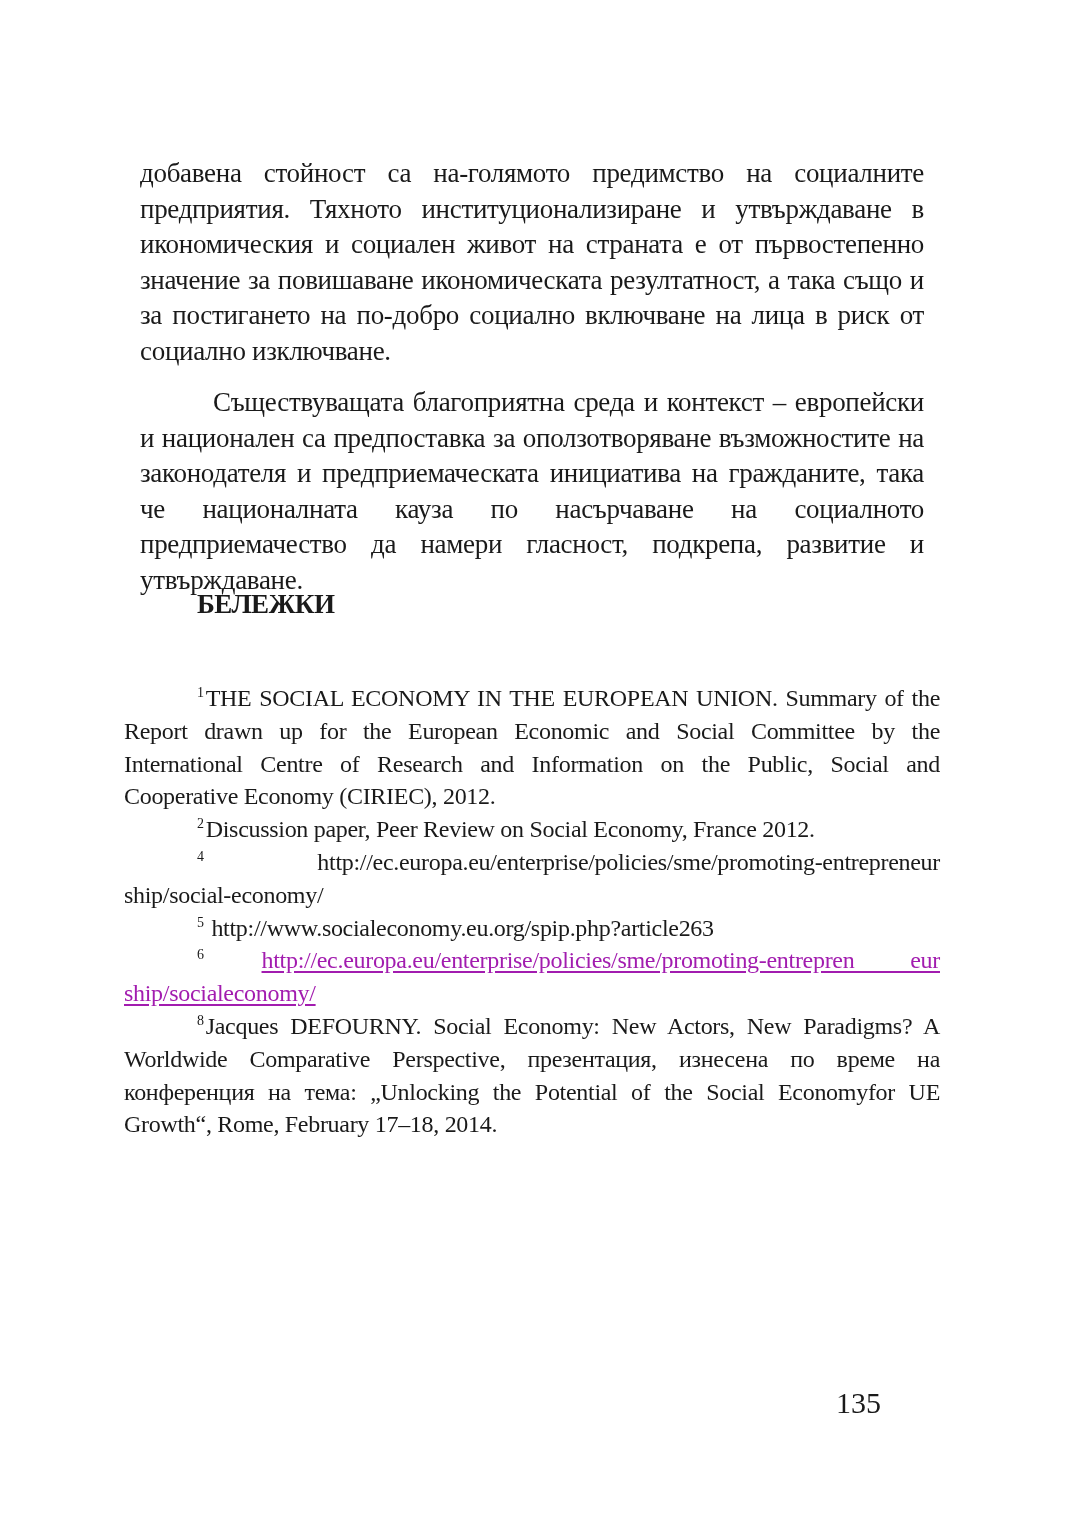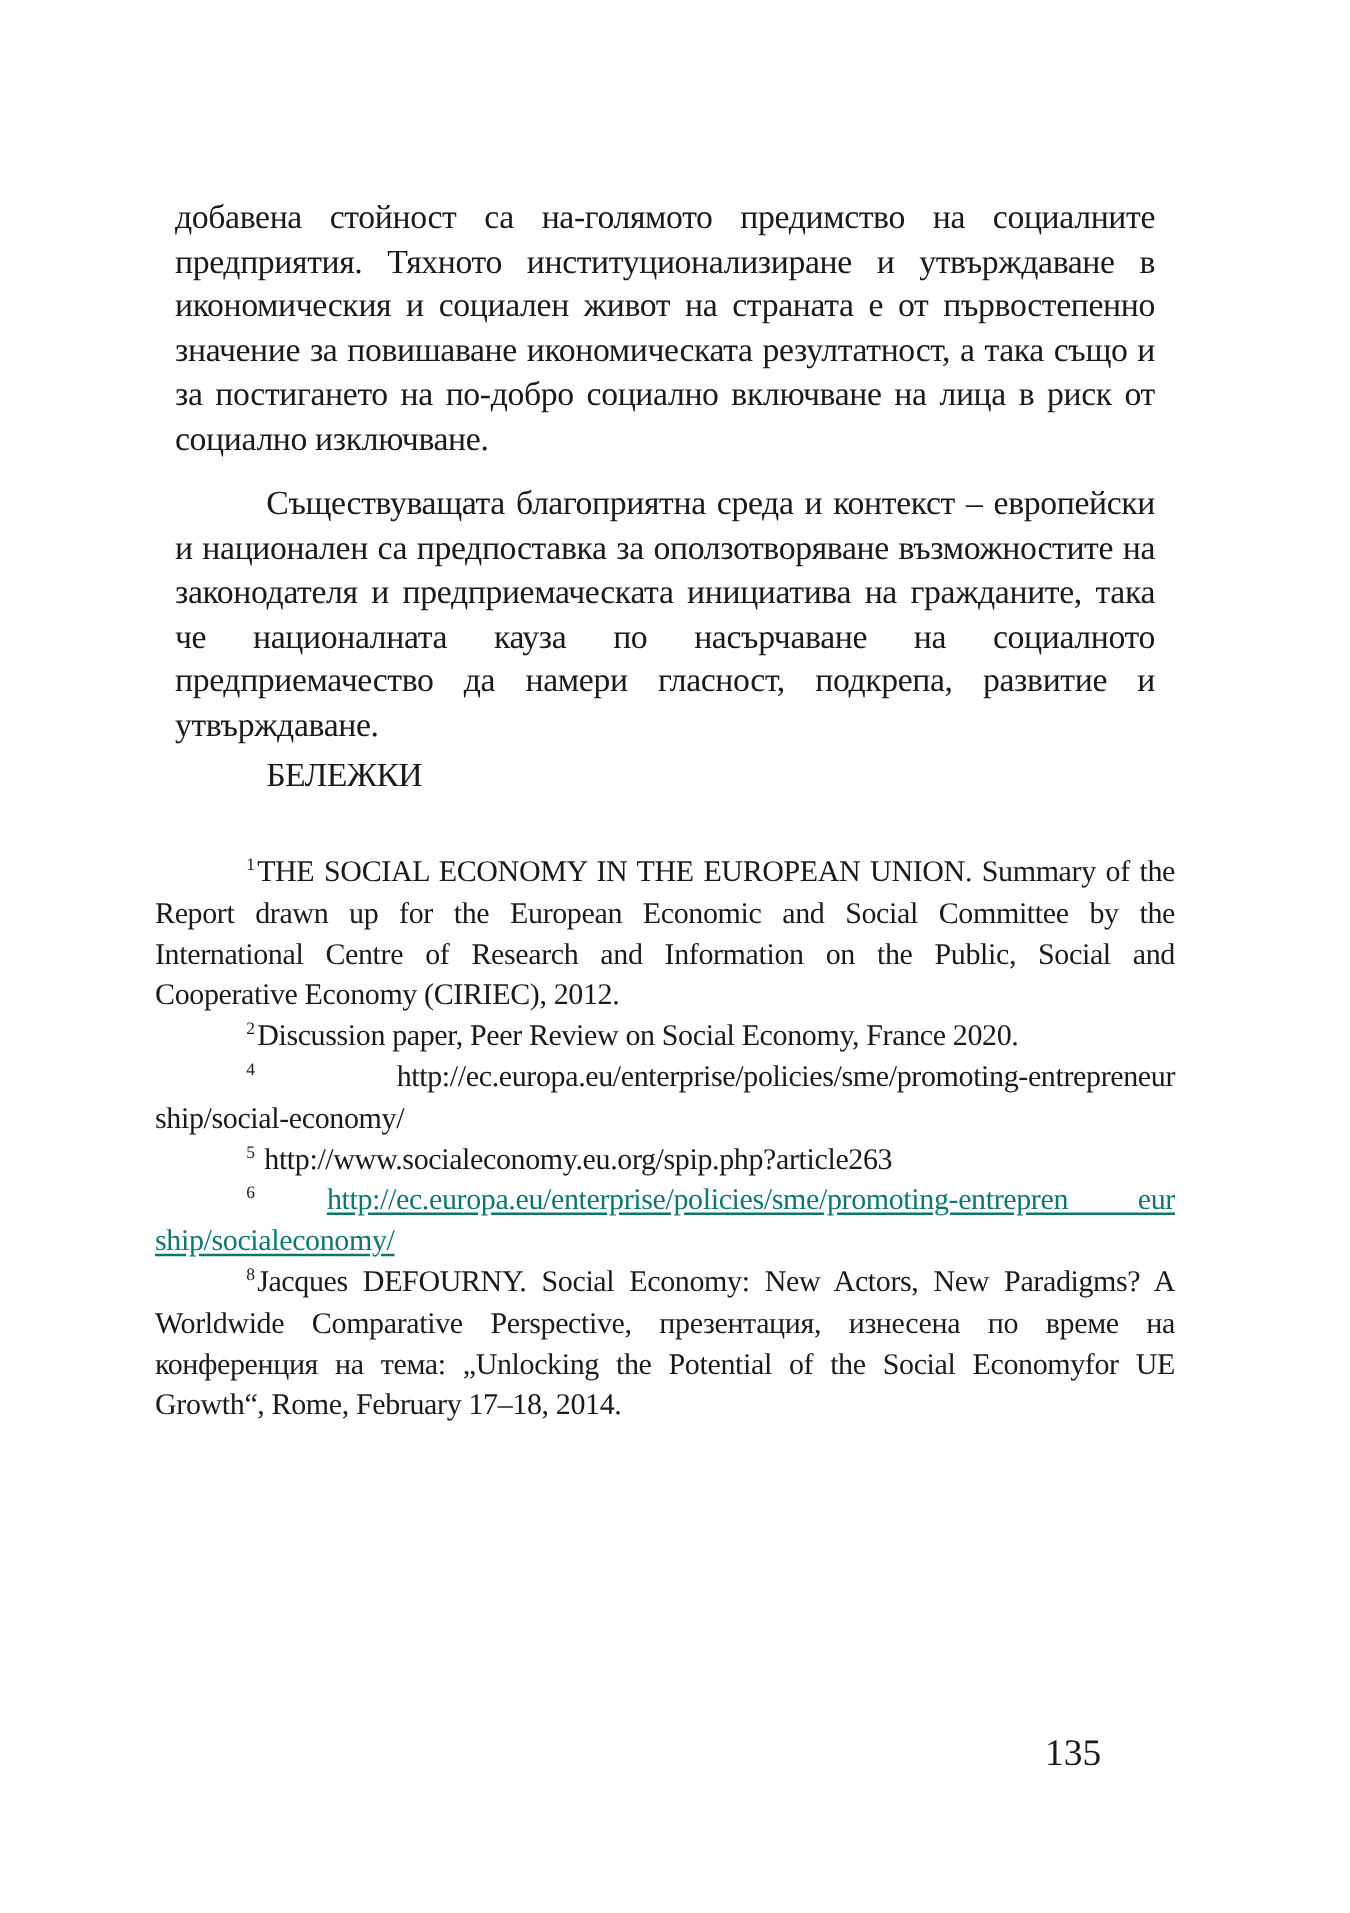--- a/index.html
+++ b/index.html
@@ -32,23 +32,23 @@
     margin: 16px;
   }
   .indent {
     text-indent: 73px;
   }
   .heading {
     position: absolute;
     left: 73px;
     top: 449px;
     font-size: 27px;
-    font-weight: normal;
+    font-weight: bold;
     letter-spacing: -0.5px;
-    margin: 16px;
+    margin: 0;
   }
   .notes {
     position: absolute;
     left: 0;
     top: 542px;
     width: 816px;
     font-size: 24px;
     line-height: 32.8px;
     text-align: justify;
     letter-spacing: -0.3px;
@@ -57,21 +57,21 @@
     margin: 0;
     text-indent: 73px;
   }
   .note sup {
     font-size: 14px;
     vertical-align: 9px;
     line-height: 0;
     margin-right: 2px;
   }
   .note a {
-    color: #0f766e;
+    color: #a21caf;
     text-decoration: underline;
     text-underline-offset: 3px;
   }
   .page-number {
     position: absolute;
     left: 836px;
     top: 1386px;
     font-size: 30px;
     font-family: "Liberation Serif", "DejaVu Serif", serif;
   }
@@ -82,21 +82,21 @@
 <div class="page">
   <div class="body-text">
     <p>добавена стойност са на-голямото предимство на социалните предприятия. Тяхното институционализиране и утвърждаване в икономическия и социален живот на страната е от първостепенно значение за повишаване икономическата резултатност, а така също и за постигането на по-добро социално включване на лица в риск от социално изключване.</p>
     <p class="indent">Съществуващата благоприятна среда и контекст – европейски и национален са предпоставка за оползотворяване възможностите на законодателя и предприемаческата инициатива на гражданите, така че националната кауза по насърчаване на социалното предприемачество да намери гласност, подкрепа, развитие и утвърждаване.</p>
   </div>
 
   <h2 class="heading">БЕЛЕЖКИ</h2>
 
   <div class="notes">
     <p class="note"><sup>1</sup><span>THE SOCIAL ECONOMY IN THE EUROPEAN UNION. Summary of the Report drawn up for the European Economic and Social Committee by the International Centre of Research and Information on the Public, Social and Cooperative Economy (CIRIEC), 2012.</span></p>
-    <p class="note"><sup>2</sup><span>Discussion paper, Peer Review on Social Economy, France 2020.</span></p>
+    <p class="note"><sup>2</sup><span>Discussion paper, Peer Review on Social Economy, France 2012.</span></p>
     <p class="note"><sup>4</sup> <span>http://ec.europa.eu/enterprise/policies/sme/promoting-entrepreneur ship/social-economy/</span></p>
     <p class="note"><sup>5</sup> <span>http://www.socialeconomy.eu.org/spip.php?article263</span></p>
     <p class="note"><sup>6</sup> <a>http://ec.europa.eu/enterprise/policies/sme/promoting-entrepren eur ship/socialeconomy/</a></p>
     <p class="note"><sup>8</sup><span>Jacques DEFOURNY. Social Economy: New Actors, New Paradigms? A Worldwide Comparative Perspective,  презентация, изнесена по време на конференция на тема: „Unlocking the Potential of the Social Economyfor UE Growth“, Rome, February 17–18, 2014.</span></p>
   </div>
 </div>
 
 <div class="page-number">135</div>
 
 </body></html>

